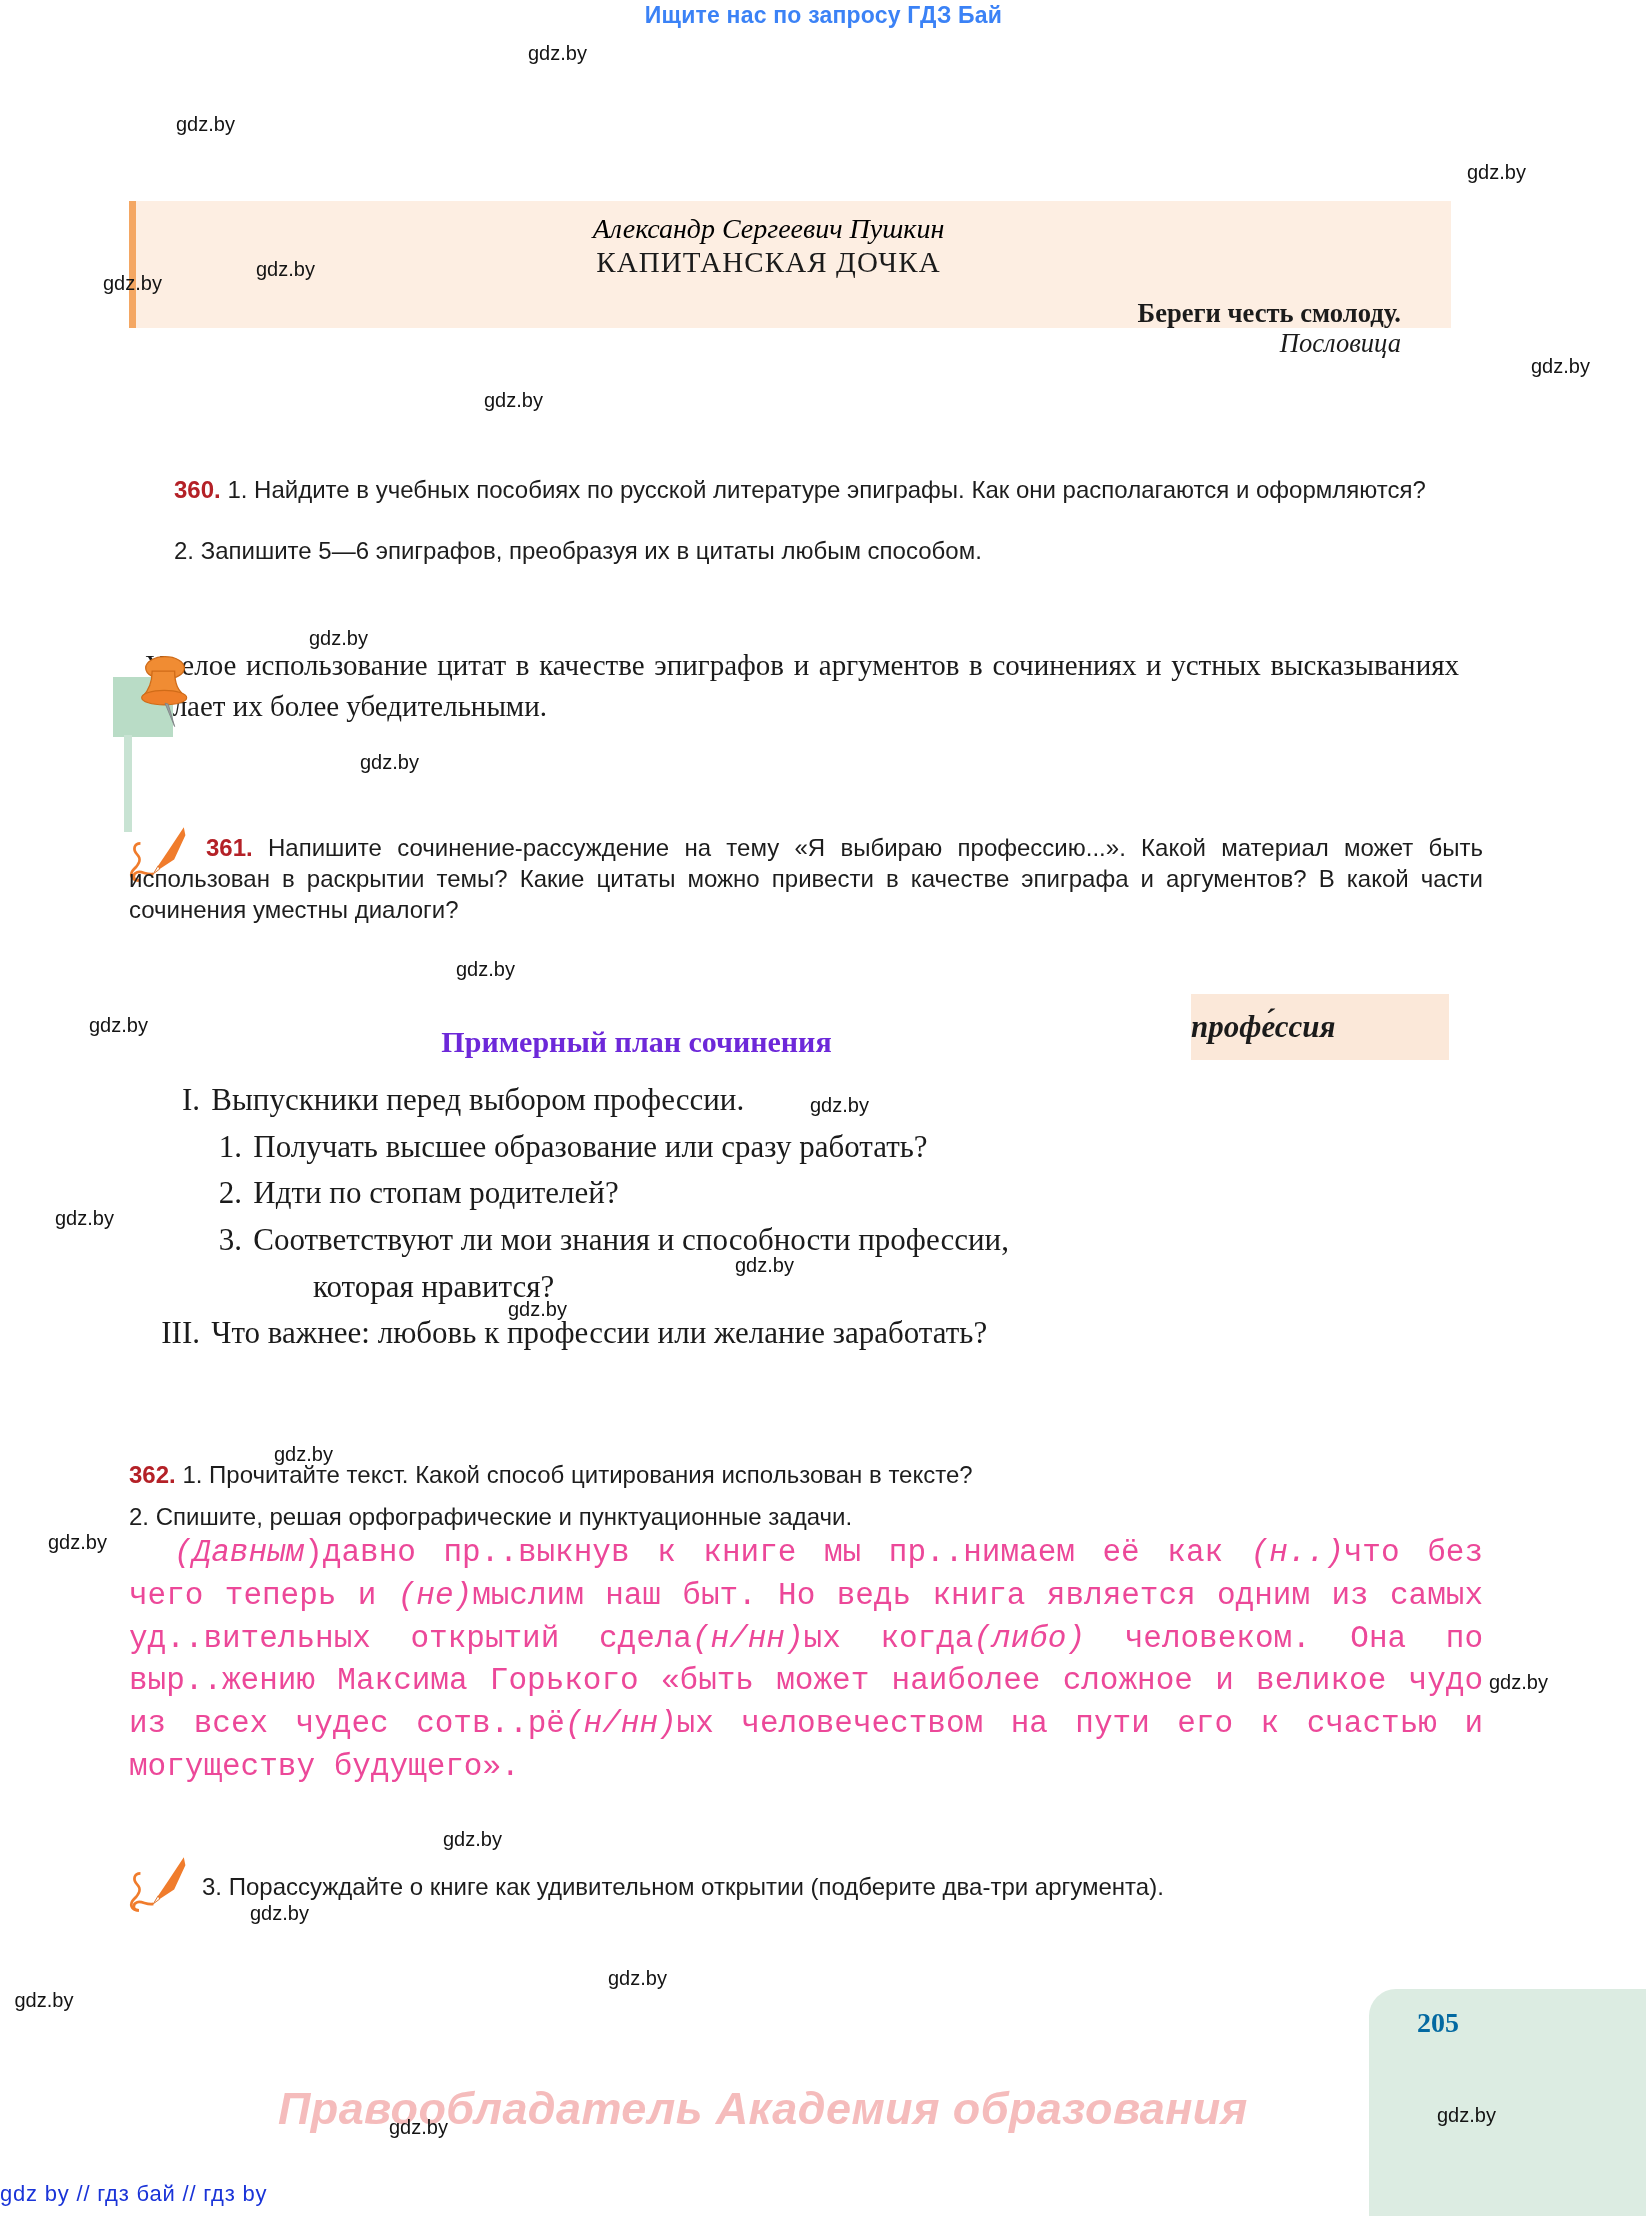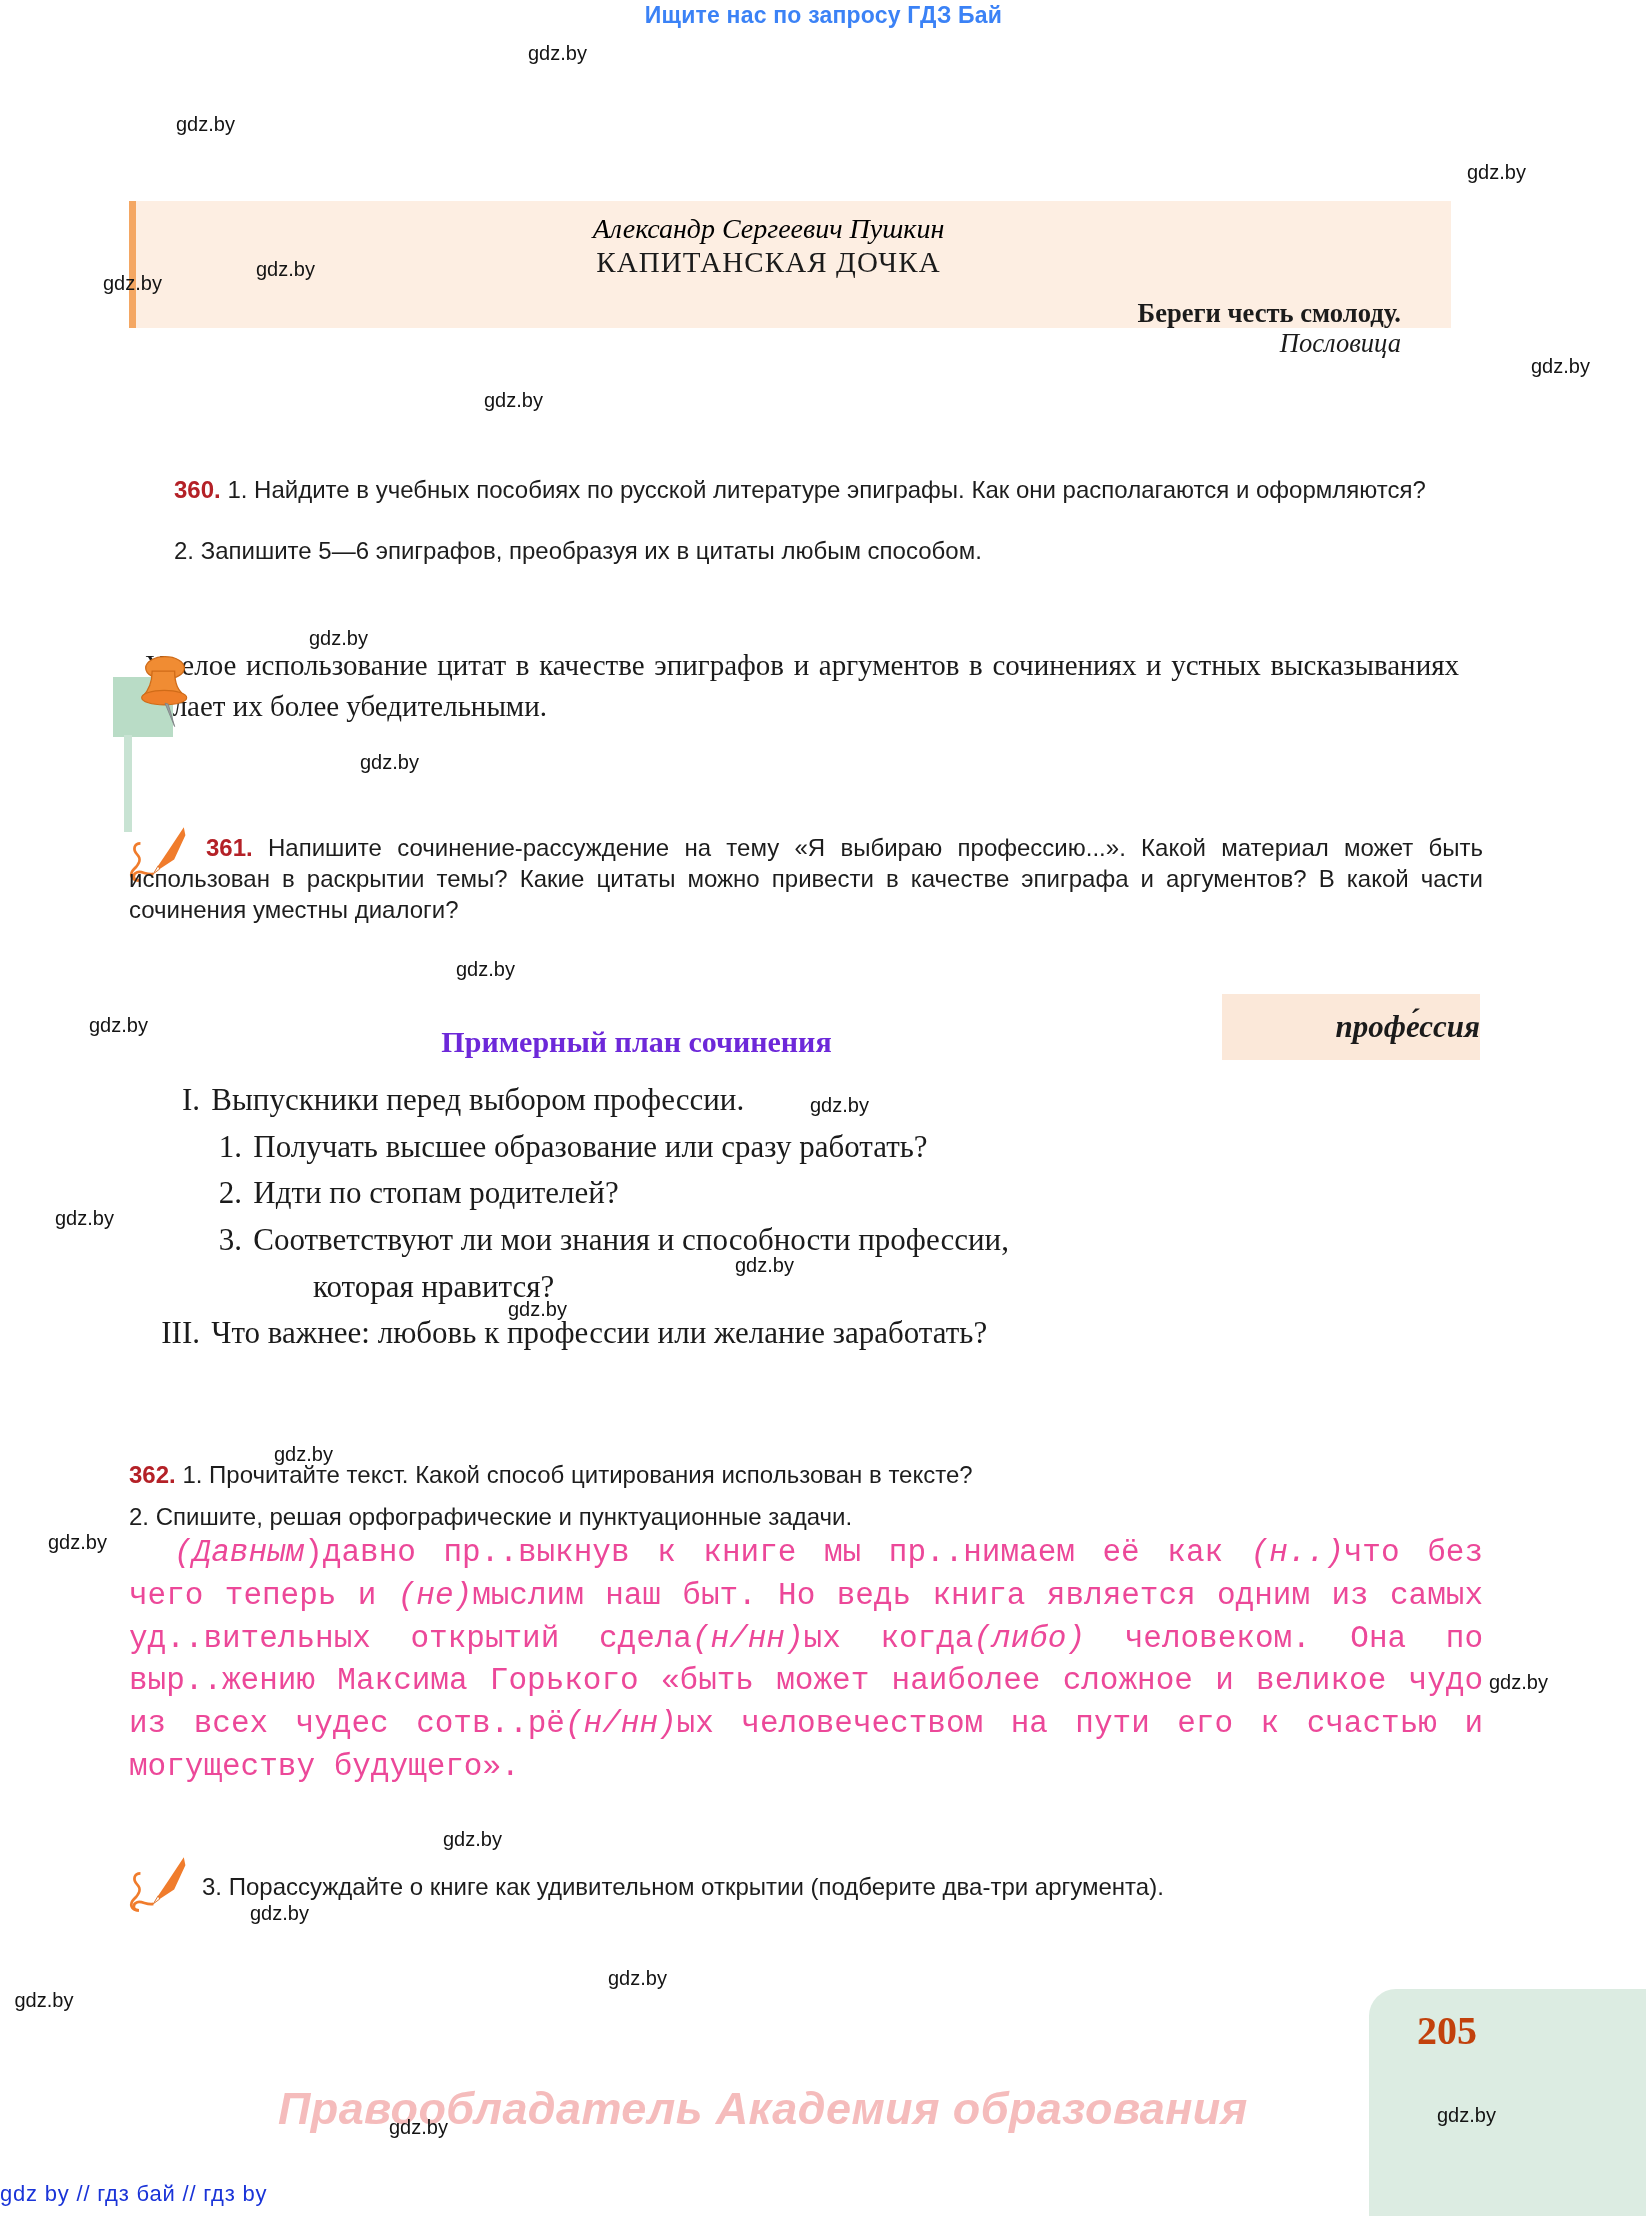--- a/index.html
+++ b/index.html
@@ -147,27 +147,26 @@
   
   .vocab {
     position: absolute;
     left: 1191px;
     top: 994px;
     width: 258px;
     height: 66px;
     background: #fbe8d9;
     display: flex;
     align-items: center;
-    justify-content: flex-end;
+    justify-content: flex-start;
     font-family: "Liberation Serif", serif;
     font-style: italic;
     font-weight: bold;
     font-size: 31px;
     color: #1b1b1b;
-    margin-left: 31px;
   }
 
   
   .plan-title {
     position: absolute;
     left: 129px;
     top: 1025px;
     width: 1015px;
     text-align: center;
     font-family: "Liberation Serif", serif;
@@ -236,23 +235,23 @@
     width: 278px;
     height: 227px;
     background: #dcece2;
     border-top-left-radius: 27px;
   }
   .page-no {
     position: absolute;
     left: 48px;
     top: 17.7px;
     font-family: "Liberation Serif", serif;
-    font-size: 40px;
-    font-weight: bold;
-    color: #c2410c;
+    font-size: 28px;
+    font-weight: bold;
+    color: #0369a1;
   }
 
   
   .bottom-links {
     position: absolute;
     left: 0;
     top: 2181px;
     width: 100%;
     text-align: left;
     font-family: "Liberation Sans", sans-serif;

